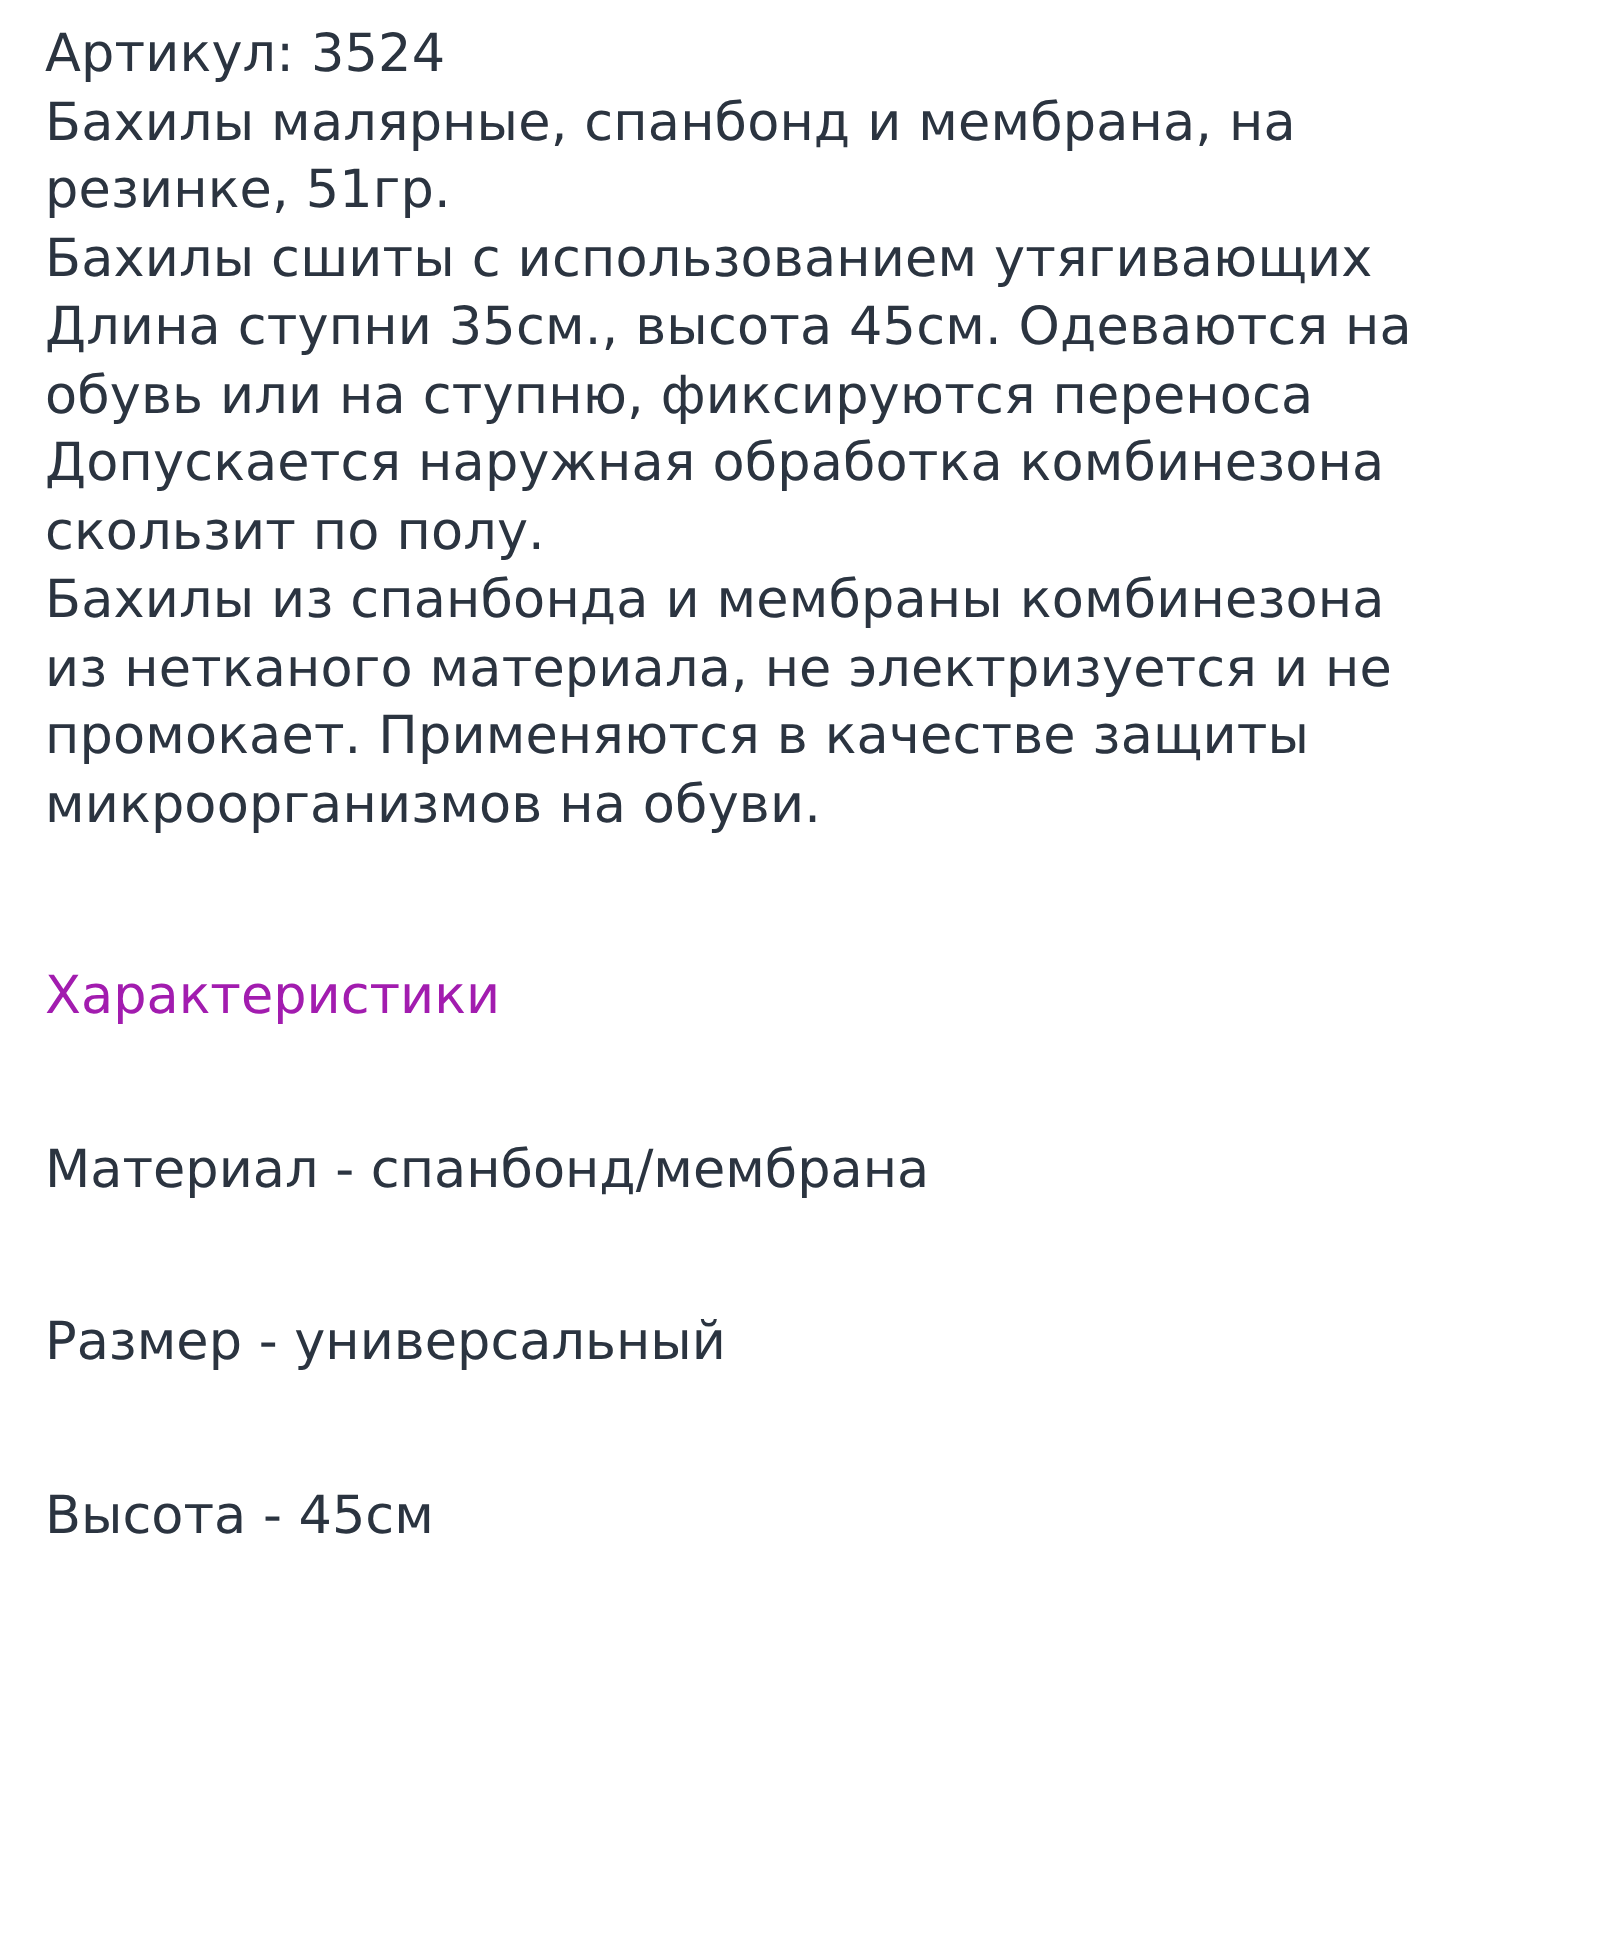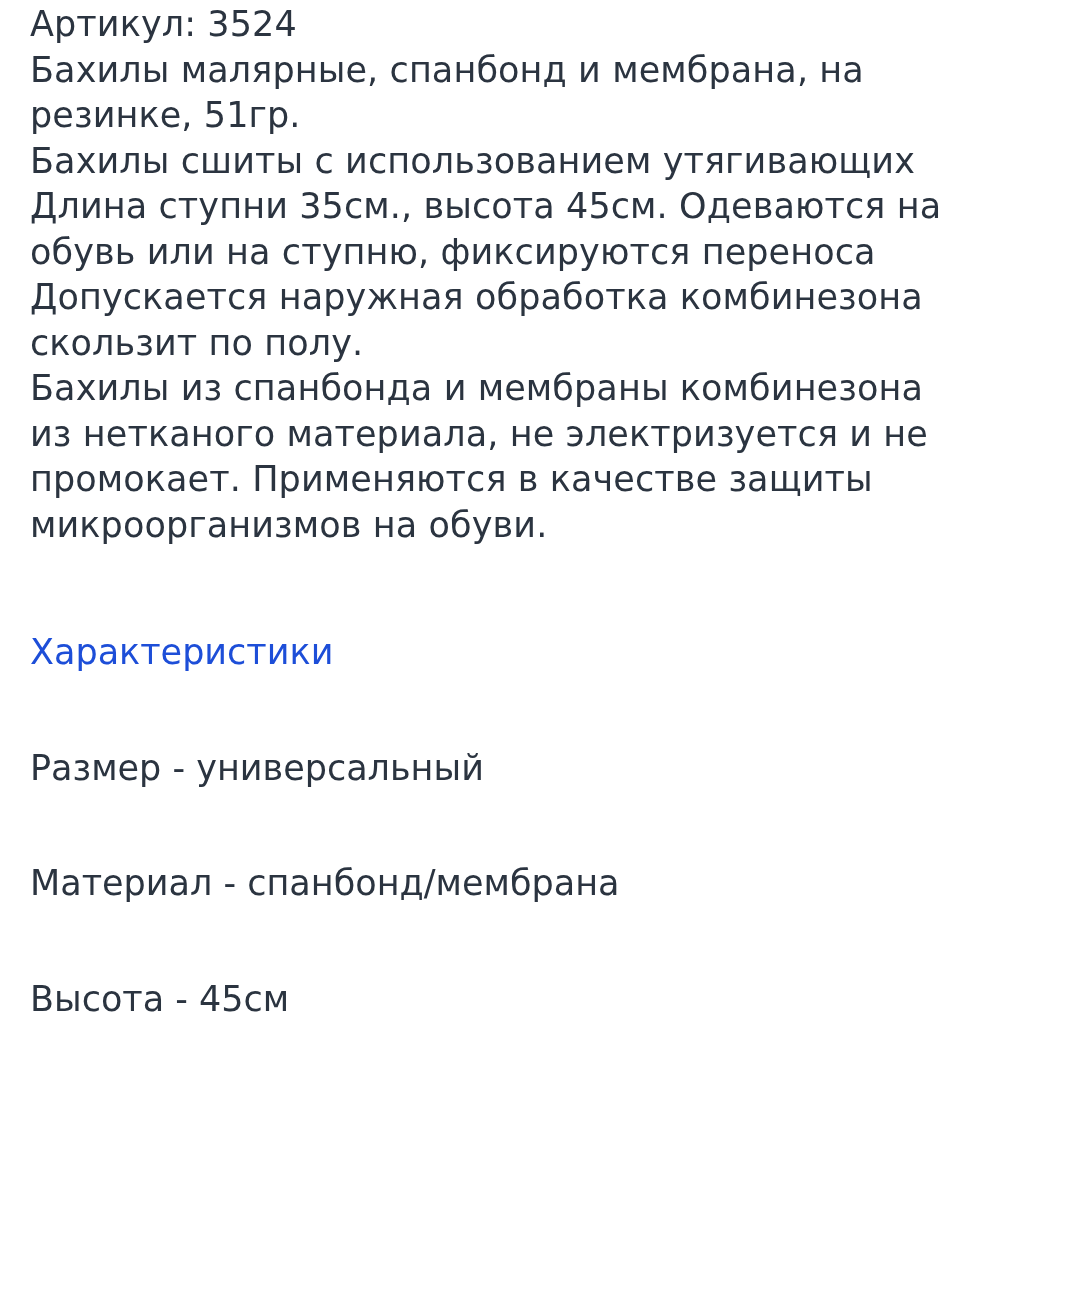--- a/index.html
+++ b/index.html
@@ -11,36 +11,36 @@
     width: 1079px;
     height: 1296px;
     font-family: "DejaVu Sans", sans-serif;
     color: #2b3440;
     overflow: hidden;
   }
   .page {
     box-sizing: border-box;
     width: 1079px;
     height: 1296px;
-    padding: 2px 40px 0 30px;
+    padding: 14px 40px 0 30px;
     background: #ffffff;
   }
   .desc-block {
     font-size: 35px;
     line-height: 1.30;
     color: #2b3440;
     letter-spacing: 0.1px;
   }
   .desc-line {
     display: block;
   }
   .spec-heading {
     font-size: 35px;
     line-height: 1.30;
-    color: #1d4ed8;
+    color: #a21caf;
     margin-top: 82px;
   }
   .spec-item {
     font-size: 35px;
     line-height: 1.30;
     color: #2b3440;
     margin-top: 70px;
   }
 </style>
 </head>
@@ -58,17 +58,17 @@
     <span class="desc-line">Допускается наружная обработка комбинезона</span>
     <span class="desc-line">скользит по полу.</span>
     <span class="desc-line">Бахилы из спанбонда и мембраны комбинезона</span>
     <span class="desc-line">из нетканого материала, не электризуется и не</span>
     <span class="desc-line">промокает. Применяются в качестве защиты</span>
     <span class="desc-line">микроорганизмов на обуви.</span>
   </div>
 
   <div class="spec-heading">Характеристики</div>
 
+  <div class="spec-item">Материал - спанбонд/мембрана</div>
   <div class="spec-item">Размер - универсальный</div>
-  <div class="spec-item">Материал - спанбонд/мембрана</div>
   <div class="spec-item">Высота - 45см</div>
 
 </div>
 
 </body></html>

